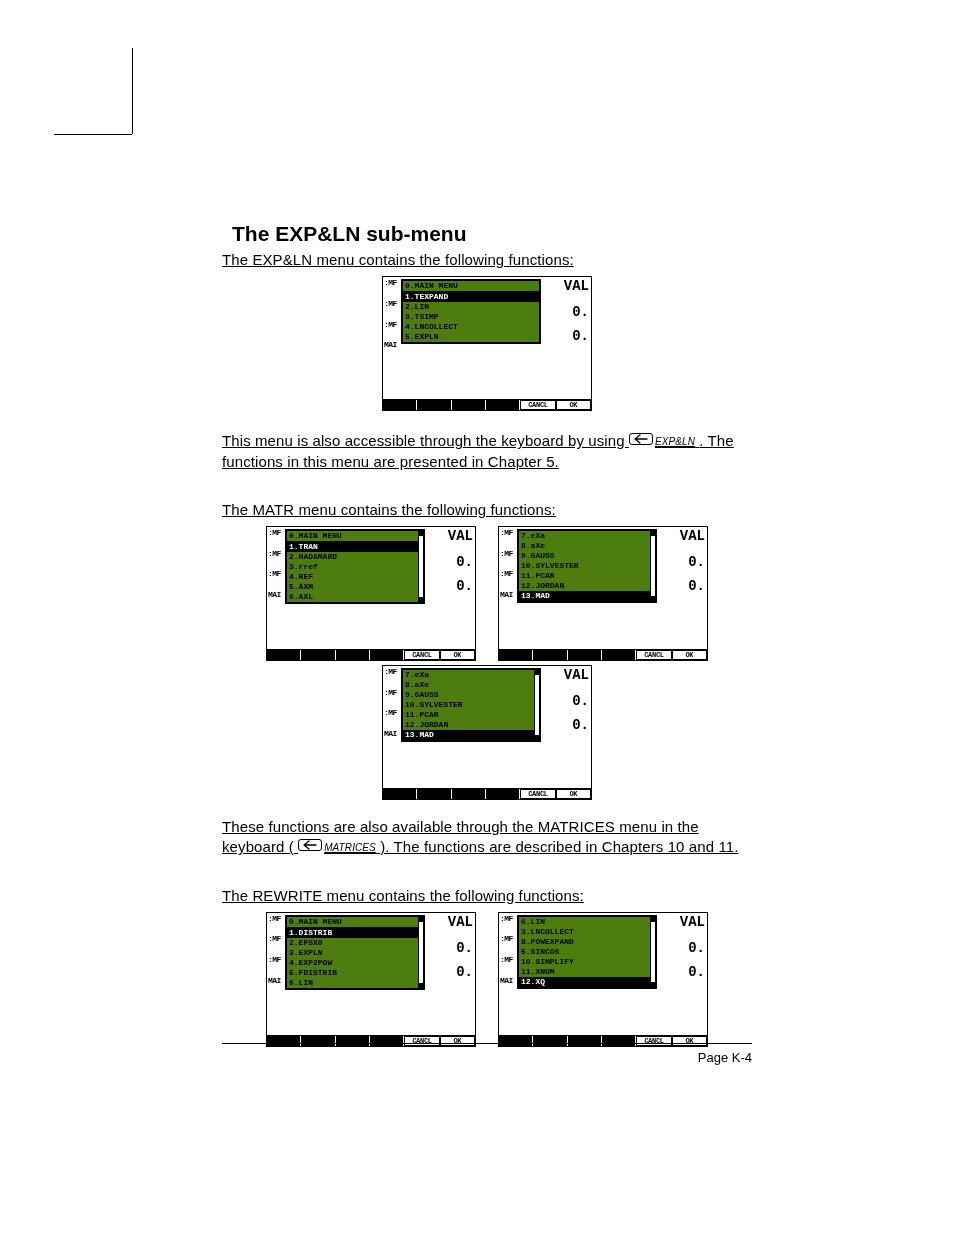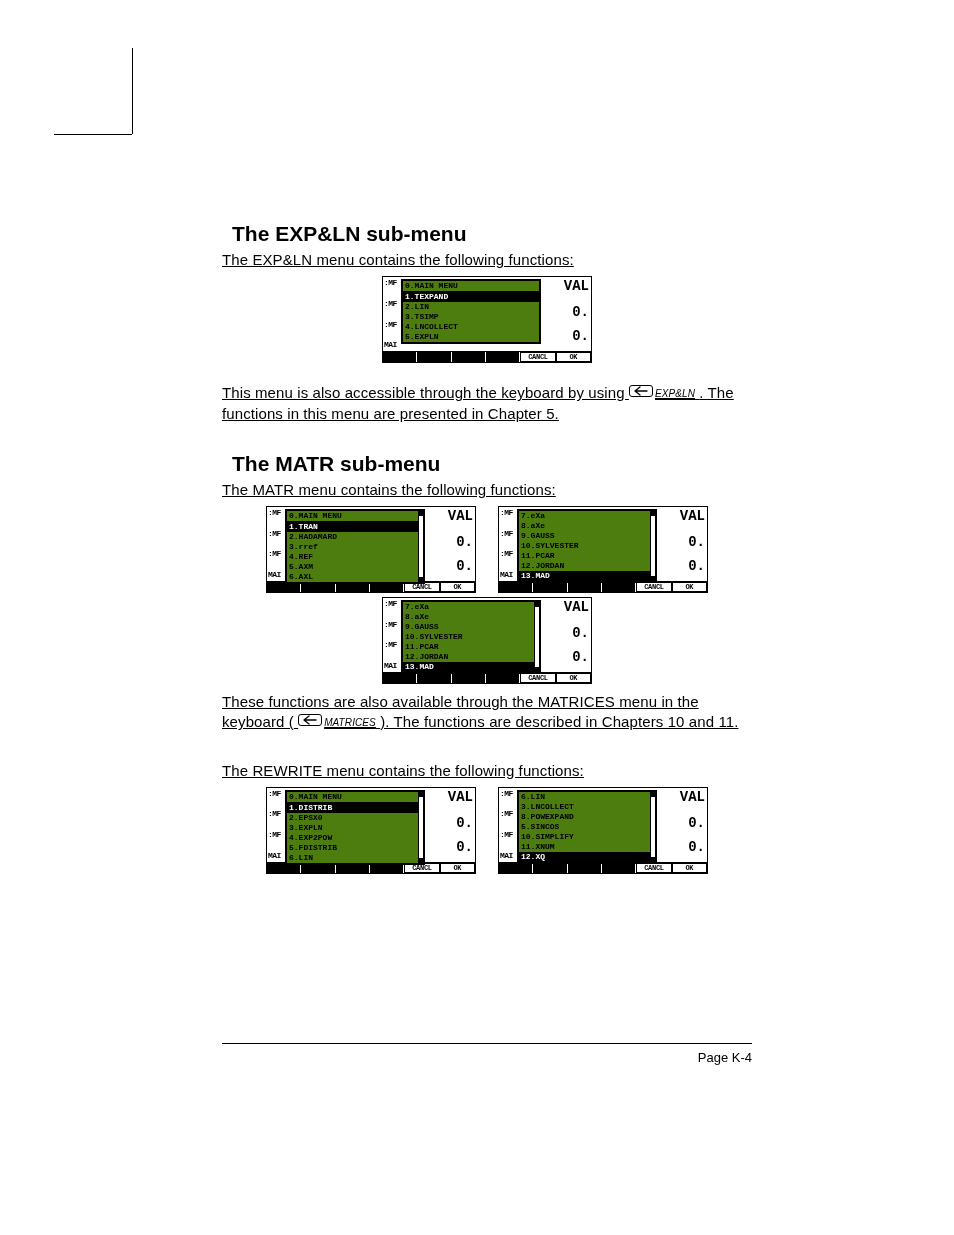--- a/index.html
+++ b/index.html
@@ -106,20 +106,21 @@
     background: #000;
   }
   .menu-scroll::before { top: 0; }
   .menu-scroll::after  { bottom: 0; }
   .menu-box.withscroll { padding-right: 5px; }
   .softkeys {
     display: flex;
     height: 11px;
     border-top: 1px solid #000;
     background: #000;
+    margin-top: 48px;
   }
   .softkeys .sk {
     flex: 1 1 0;
     border-right: 1px solid #fff;
     background: #000;
     color: #fff;
     font-size: 7px;
     font-weight: bold;
     text-align: center;
     line-height: 11px;
@@ -211,21 +212,20 @@
       <span class="keycap">
         <svg width="14" height="10" viewBox="0 0 14 10">
             <path d="M6 1 L1 5 L6 9 M1 5 H13" stroke="#000" stroke-width="1.3" fill="none" stroke-linecap="round" stroke-linejoin="round"></path>
           </svg>
       </span><span class="shift-label">EXP&amp;LN</span>
       <span> .  The functions in this menu are presented in Chapter 5.</span>
     </p>
   </div>
 
   <div class="section">
-    <h2>The MATR sub-menu</h2>
     <p class="para narrow">The MATR menu contains the following functions:</p>
 
     <div class="screens-row">
       <div class="calc">
         <div class="calc-body">
           <div class="bg-col">
             <span>:MF</span>
               <span>:MF</span>
               <span>:MF</span>
               <span>MAI</span>
@@ -312,21 +312,21 @@
           <div class="sk"></div>
             <div class="sk"></div>
             <div class="sk"></div>
             <div class="sk"></div>
           <div class="sk lbl">CANCL</div>
             <div class="sk lbl">OK</div>
         </div>
       </div>
     </div>
 
-    <p class="para narrow" style="margin-top:8px">
+    <p class="para narrow" style="margin-top:17px">
       <span>These functions are also available through the MATRICES menu in the keyboard (</span>
       <span class="keycap">
         <svg width="14" height="10" viewBox="0 0 14 10">
             <path d="M6 1 L1 5 L6 9 M1 5 H13" stroke="#000" stroke-width="1.3" fill="none" stroke-linecap="round" stroke-linejoin="round"></path>
           </svg>
       </span><span class="shift-label">MATRICES</span>
       <span>).  The functions are described in Chapters 10 and 11.</span>
     </p>
   </div>
 

